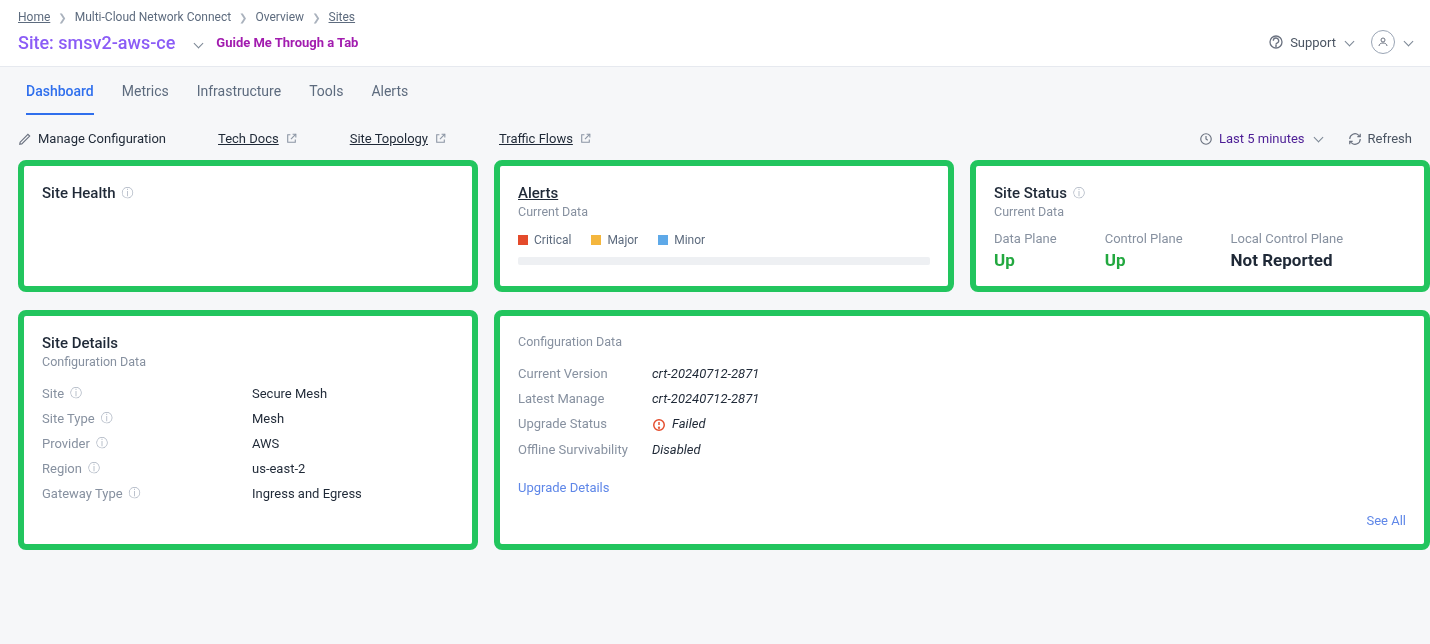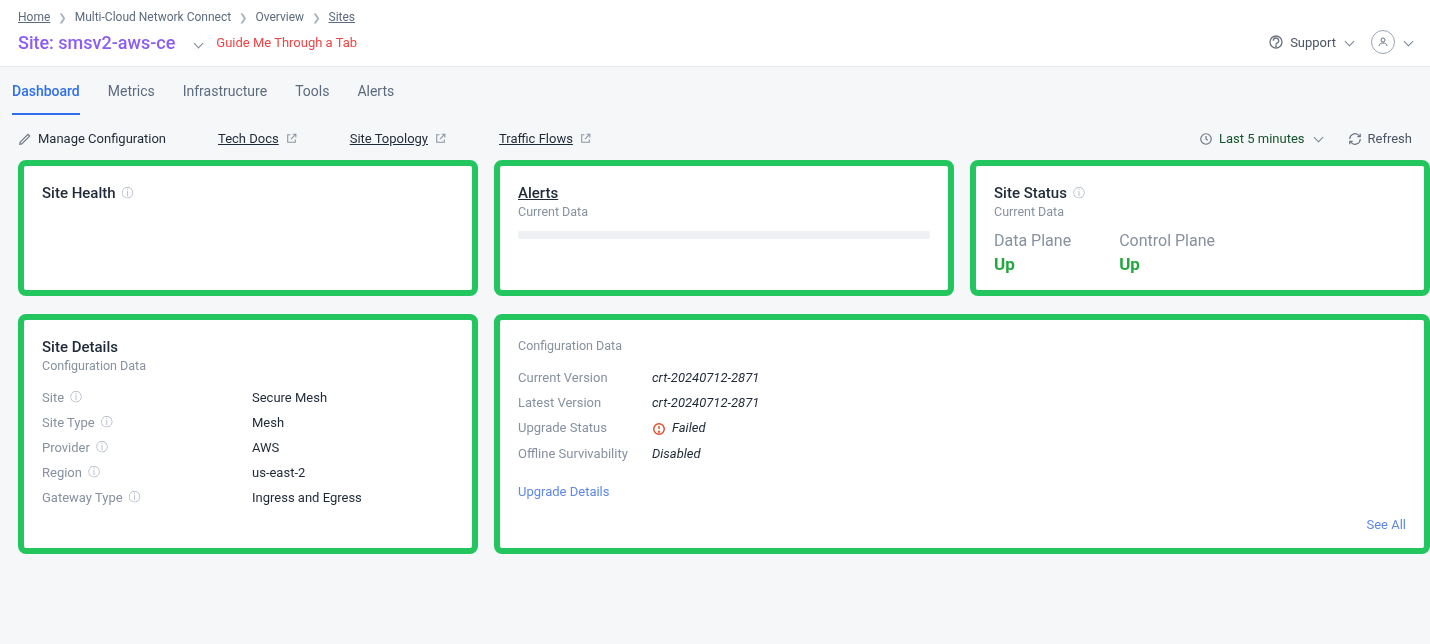--- a/index.html
+++ b/index.html
@@ -38,22 +38,23 @@
     .page-title {
       font-size: 18px;
       font-weight: 500;
       color: #8b5cf6;
       display: flex;
       align-items: flex-start;
       gap: 16px;
     }
     .guide-me {
       font-size: 13px;
-      color: #ef4444;
-      cursor: pointer;
+      color: #a21caf;
+      cursor: pointer;
+      font-weight: bold;
     }
     .header-right {
       margin-left: auto;
       display: flex;
       align-items: center;
       gap: 18px;
     }
     .support-btn {
       display: flex;
       align-items: center;
@@ -77,21 +78,21 @@
       border-bottom: 1.5px solid #7b8694;
       transform: rotate(45deg);
       margin-left: 4px;
       position: relative; top: -2px;
     }
 
     
     .tabs {
       display: flex;
       gap: 28px;
-      padding: 0 12px;
+      padding: 0 26px;
       background: #f6f7f9;
     }
     .tab {
       padding: 16px 0 14px;
       font-size: 14px;
       color: #5d6b7e;
       cursor: pointer;
       border-bottom: 2px solid transparent;
     }
     .tab.active {
@@ -121,21 +122,21 @@
     .toolbar-right {
       margin-left: auto;
       display: flex;
       align-items: center;
       gap: 26px;
     }
     .time-range {
       display: flex;
       align-items: center;
       gap: 6px;
-      color: #14532d;
+      color: #4c1d95;
       cursor: pointer;
     }
     .refresh-btn {
       display: flex;
       align-items: center;
       gap: 6px;
       color: #4b5563;
       cursor: pointer;
     }
 
@@ -207,21 +208,21 @@
       border-radius: 2px;
     }
 
     
     .status-grid {
       display: flex;
       gap: 48px;
       margin-top: 12px;
     }
     .status-col .slabel {
-      font-size: 16px;
+      font-size: 13px;
       color: #8791a0;
       margin-bottom: 4px;
     }
     .status-col .sval-up {
       color: #22a83f;
       font-size: 17px;
       font-weight: 700;
     }
     .status-col .sval-nr {
       color: #1f2937;
@@ -399,37 +400,55 @@
       <span>Site Health</span>
       <span class="info-circle">ⓘ</span>
     </div>
   </div>
 
   <div class="card">
     <div class="card-title">
       <span class="alerts-title">Alerts</span>
     </div>
     <div class="card-sub">Current Data</div>
+    <div class="legend">
+      <span class="item">
+          <span class="sq crit"></span>
+          <span>Critical</span>
+        </span>
+      <span class="item">
+          <span class="sq major"></span>
+          <span>Major</span>
+        </span>
+      <span class="item">
+          <span class="sq minor"></span>
+          <span>Minor</span>
+        </span>
+    </div>
     <div class="alerts-bar"></div>
   </div>
 
   <div class="card">
     <div class="card-title">
       <span>Site Status</span>
       <span class="info-circle">ⓘ</span>
     </div>
     <div class="card-sub">Current Data</div>
     <div class="status-grid">
       <div class="status-col">
         <div class="slabel">Data Plane</div>
         <div class="sval-up">Up</div>
       </div>
       <div class="status-col">
         <div class="slabel">Control Plane</div>
         <div class="sval-up">Up</div>
+      </div>
+      <div class="status-col">
+        <div class="slabel">Local Control Plane</div>
+        <div class="sval-nr">Not Reported</div>
       </div>
     </div>
   </div>
 </div>
 
 <div class="grid-row2">
 
   <div class="card">
     <div class="card-title">
       <span>Site Details</span>
@@ -475,21 +494,21 @@
   </div>
 
   <div class="card">
     <div class="card-sub">Configuration Data</div>
     <div class="sw-rows">
       <div class="srow">
         <span class="slabel">Current Version</span>
         <span class="sval">crt-20240712-2871</span>
       </div>
       <div class="srow">
-        <span class="slabel">Latest Version</span>
+        <span class="slabel">Latest Manage</span>
         <span class="sval">crt-20240712-2871</span>
       </div>
       <div class="srow">
         <span class="slabel">Upgrade Status</span>
         <span class="sval fail-badge">
           <span class="fail-icon">
             <svg width="14" height="14" viewBox="0 0 24 24" fill="none" stroke="currentColor" stroke-width="2.5">
                 <circle cx="12" cy="12" r="9"></circle>
                 <path d="M12 7v5"></path>
                 <circle cx="12" cy="16.5" r="0.8" fill="currentColor"></circle>

